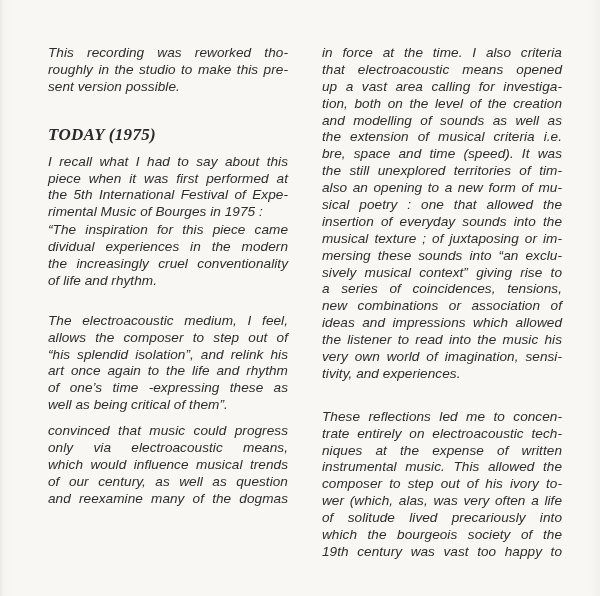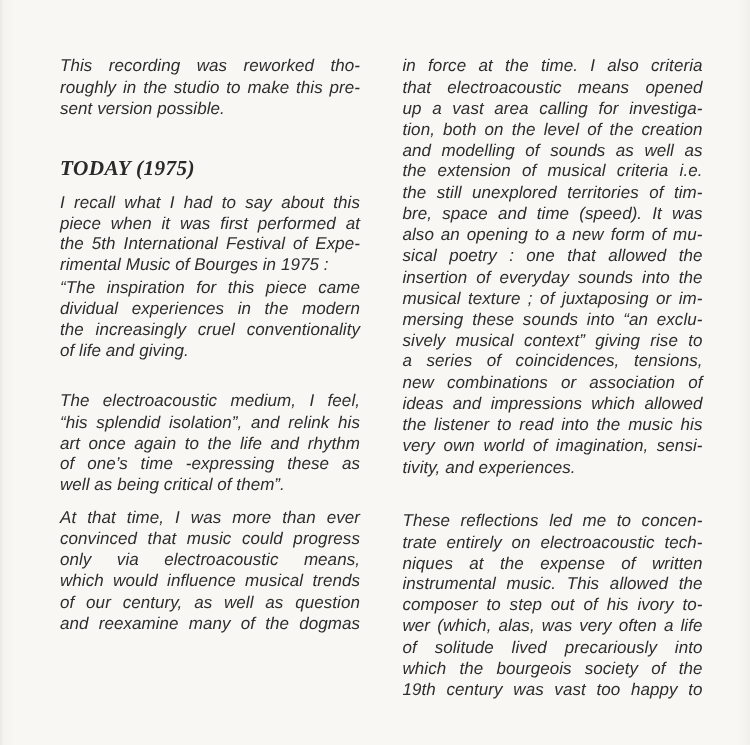--- a/index.html
+++ b/index.html
@@ -73,51 +73,51 @@
       <span class="line">I recall what I had to say about this</span>
       <span class="line">piece when it was first performed at</span>
       <span class="line">the 5th International Festival of Expe-</span>
       <span class="line last">rimental Music of Bourges in 1975 :</span>
     </p>
 
     <p class="para" style="margin-bottom:23px;">
       <span class="line">“The inspiration for this piece came</span>
       <span class="line">dividual experiences in the modern</span>
       <span class="line">the increasingly cruel conventionality</span>
-      <span class="line last">of life and giving.</span>
+      <span class="line last">of life and rhythm.</span>
     </p>
 
     <p class="para" style="margin-bottom:9px;">
       <span class="line">The electroacoustic medium, I feel,</span>
+      <span class="line">allows the composer to step out of</span>
       <span class="line">“his splendid isolation”, and relink his</span>
       <span class="line">art once again to the life and rhythm</span>
       <span class="line">of one’s time -expressing these as</span>
       <span class="line last">well as being critical of them”.</span>
     </p>
 
     <p class="para">
-      <span class="line">At that time, I was more than ever</span>
       <span class="line">convinced that music could progress</span>
       <span class="line">only via electroacoustic means,</span>
       <span class="line">which would influence musical trends</span>
       <span class="line">of our century, as well as question</span>
       <span class="line">and reexamine many of the dogmas</span>
     </p>
   </div>
 
   <div class="col col-right">
     <p class="para" style="margin-bottom:26px;">
       <span class="line">in force at the time. I also criteria</span>
       <span class="line">that electroacoustic means opened</span>
       <span class="line">up a vast area calling for investiga-</span>
       <span class="line">tion, both on the level of the creation</span>
       <span class="line">and modelling of sounds as well as</span>
       <span class="line">the extension of musical criteria i.e.</span>
+      <span class="line">bre, space and time (speed). It was</span>
       <span class="line">the still unexplored territories of tim-</span>
-      <span class="line">bre, space and time (speed). It was</span>
       <span class="line">also an opening to a new form of mu-</span>
       <span class="line">sical poetry : one that allowed the</span>
       <span class="line">insertion of everyday sounds into the</span>
       <span class="line">musical texture ; of juxtaposing or im-</span>
       <span class="line">mersing these sounds into “an exclu-</span>
       <span class="line">sively musical context” giving rise to</span>
       <span class="line">a series of coincidences, tensions,</span>
       <span class="line">new combinations or association of</span>
       <span class="line">ideas and impressions which allowed</span>
       <span class="line">the listener to read into the music his</span>

